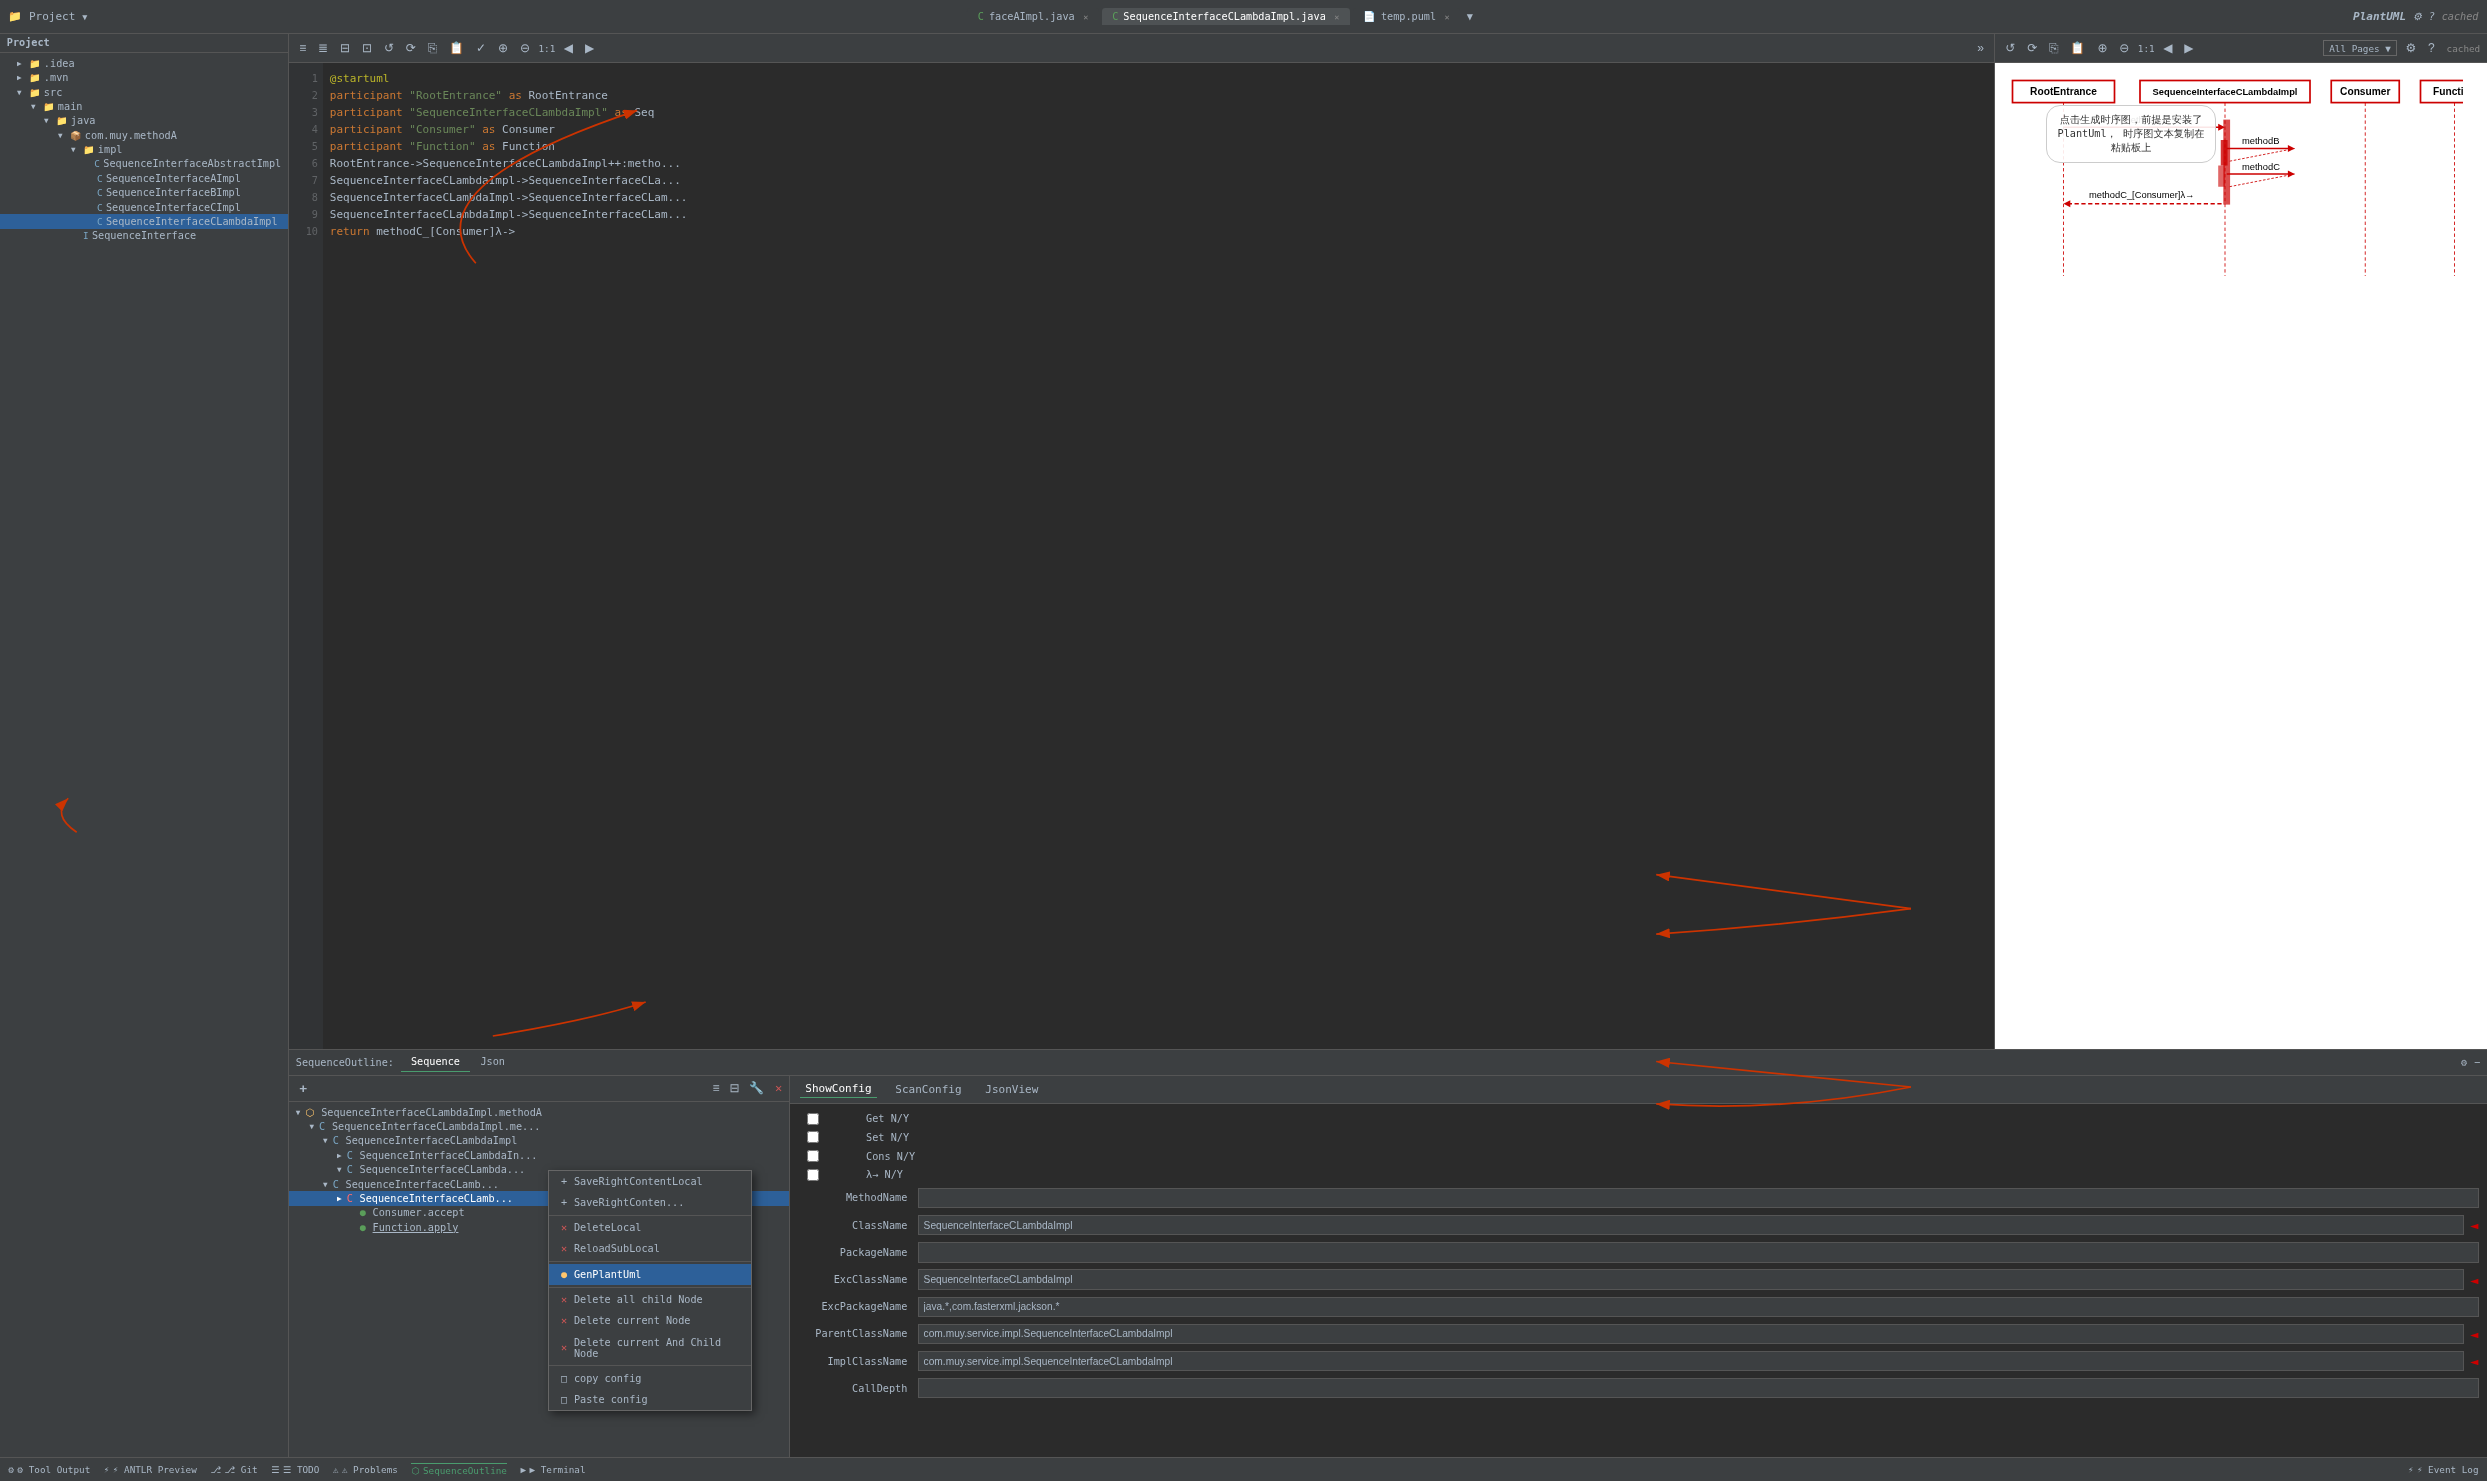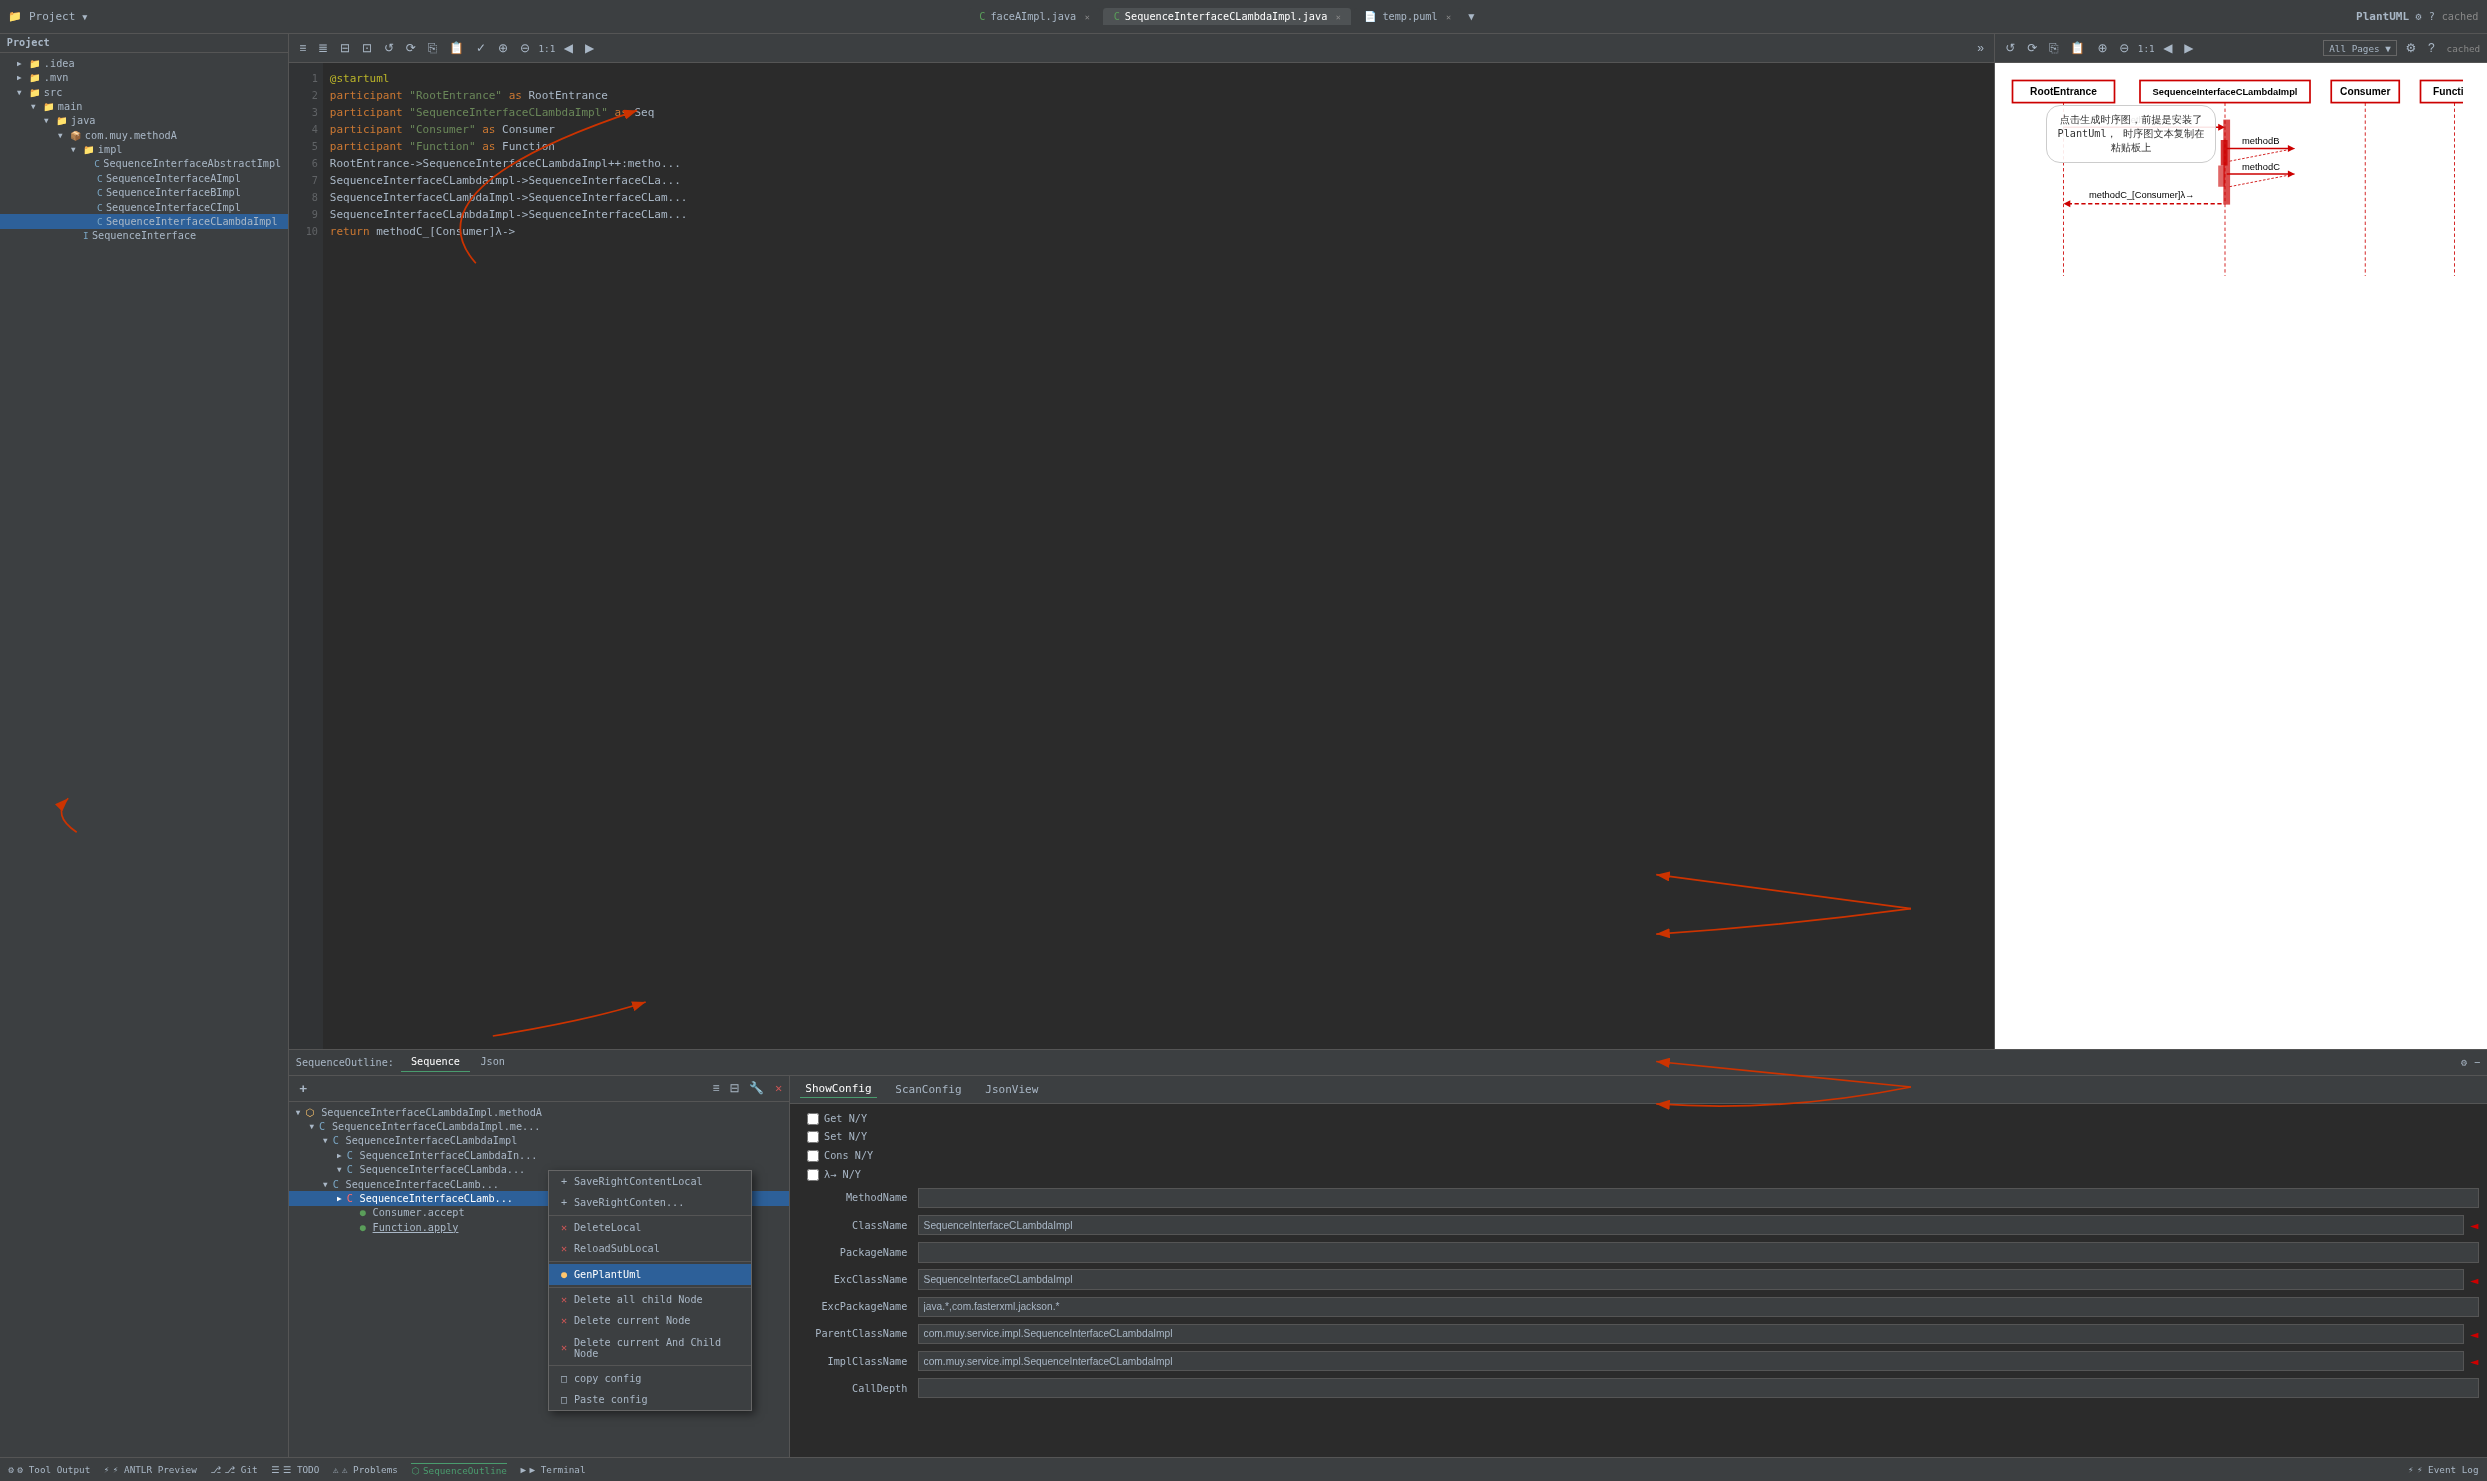--- a/index.html
+++ b/index.html
@@ -5,21 +5,21 @@
     * { margin: 0; padding: 0; box-sizing: border-box; }
     body { font-family: 'Consolas', 'Monaco', monospace; font-size: 10.2px; background: #2b2b2b; color: #a9b7c6; overflow: hidden; width: 2487px; height: 1481px; }
 
     
     .title-bar { display: flex; align-items: center; background: #3c3f41; height: 34px; padding: 0 8.5px; border-bottom: 0.8px solid #555; }
     .title-bar-left { display: flex; align-items: center; gap: 6.8px; color: #a9b7c6; font-size: 11px; }
     .title-bar-center { flex: 1; display: flex; align-items: center; justify-content: center; gap: 3.4px; }
     .tab { display: flex; align-items: center; gap: 5.1px; padding: 3.4px 10.2px; border-radius: 3.4px 3.4px 0 0; font-size: 10.2px; cursor: pointer; }
     .tab.active { background: #4e5254; color: #fff; }
     .tab.inactive { background: #3c3f41; color: #a9b7c6; }
-    .title-bar-right { display: flex; align-items: center; gap: 6.8px; color: #a9b7c6; }
+    .title-bar-right { display: flex; align-items: center; gap: 6.8px; color: #a9b7c6; font-style: italic; }
 
     
     .main-layout { display: flex; height: calc(1481px - 34px - 24px); }
 
     
     .file-tree { width: 289px; background: #3c3f41; border-right: 0.8px solid #555; overflow: hidden; display: flex; flex-direction: column; }
     .file-tree-header { display: flex; align-items: center; padding: 3.4px 6.8px; background: #3c3f41; border-bottom: 0.8px solid #555; font-size: 10.2px; font-weight: bold; }
     .file-tree-body { flex: 1; overflow-y: auto; padding: 3.4px 0; }
     .tree-item { display: flex; align-items: center; gap: 3.4px; padding: 1.7px 6.8px; cursor: pointer; font-size: 10.2px; white-space: nowrap; }
     .tree-item.selected { background: #2d6099; }
@@ -74,21 +74,21 @@
     
     .config-panel { flex: 1; background: #2b2b2b; display: flex; flex-direction: column; overflow: hidden; }
     .config-tabs { display: flex; align-items: center; padding: 5.1px 10.2px; gap: 13.6px; border-bottom: 0.8px solid #555; background: #3c3f41; }
     .config-tab { font-size: 11px; cursor: pointer; color: #a9b7c6; padding: 1.7px 5.1px; }
     .config-tab.active { color: #fff; border-bottom: 1.7px solid #4a9c6e; }
     .config-content { flex: 1; overflow-y: auto; padding: 8.5px; }
     .config-row { display: flex; align-items: center; margin-bottom: 6.8px; }
     .config-label { width: 119px; font-size: 10.2px; color: #a9b7c6; text-align: right; padding-right: 10.2px; }
     .config-input { flex: 1; background: #3c3f41; border: 0.8px solid #555; color: #a9b7c6; padding: 2.5px 5.1px; font-size: 10.2px; height: 20.4px; }
     .config-checkbox { width: 12px; height: 12px; margin-right: 5.1px; }
-    .config-check-row { display: flex; margin-bottom: 6.8px; padding-left: 8.5px; }
+    .config-check-row { display: flex; align-items: center; margin-bottom: 6.8px; padding-left: 8.5px; gap: 42px; }
     .config-check-label { font-size: 10.2px; color: #a9b7c6; }
 
     
     .status-bar { display: flex; align-items: center; background: #3c3f41; height: 24px; padding: 0 8.5px; gap: 13.6px; border-top: 0.8px solid #555; font-size: 9.3px; }
     .status-item { display: flex; align-items: center; gap: 3.4px; color: #a9b7c6; cursor: pointer; }
 
     
     .tab-close { font-size: 8.5px; color: #888; margin-left: 3.4px; }
 
     .plantuml-note { position: absolute; background: rgba(255,255,255,0.9); border: 0.8px solid #ccc; padding: 6.8px 10.2px; font-size: 10.2px; color: #333; text-align: center; border-radius: 14px; width: 170px; }

